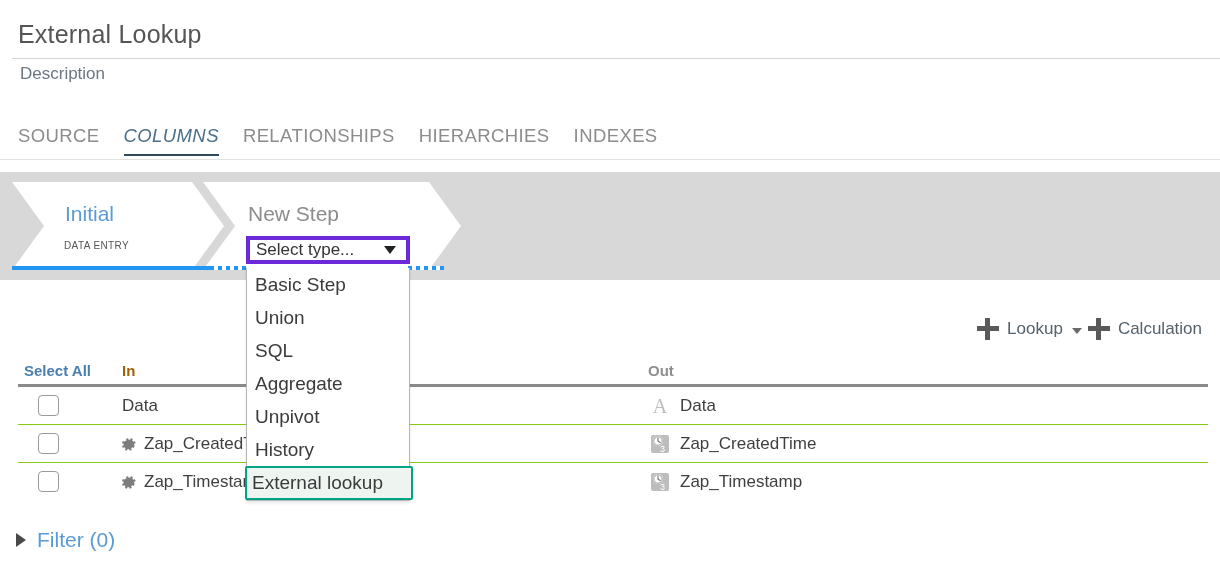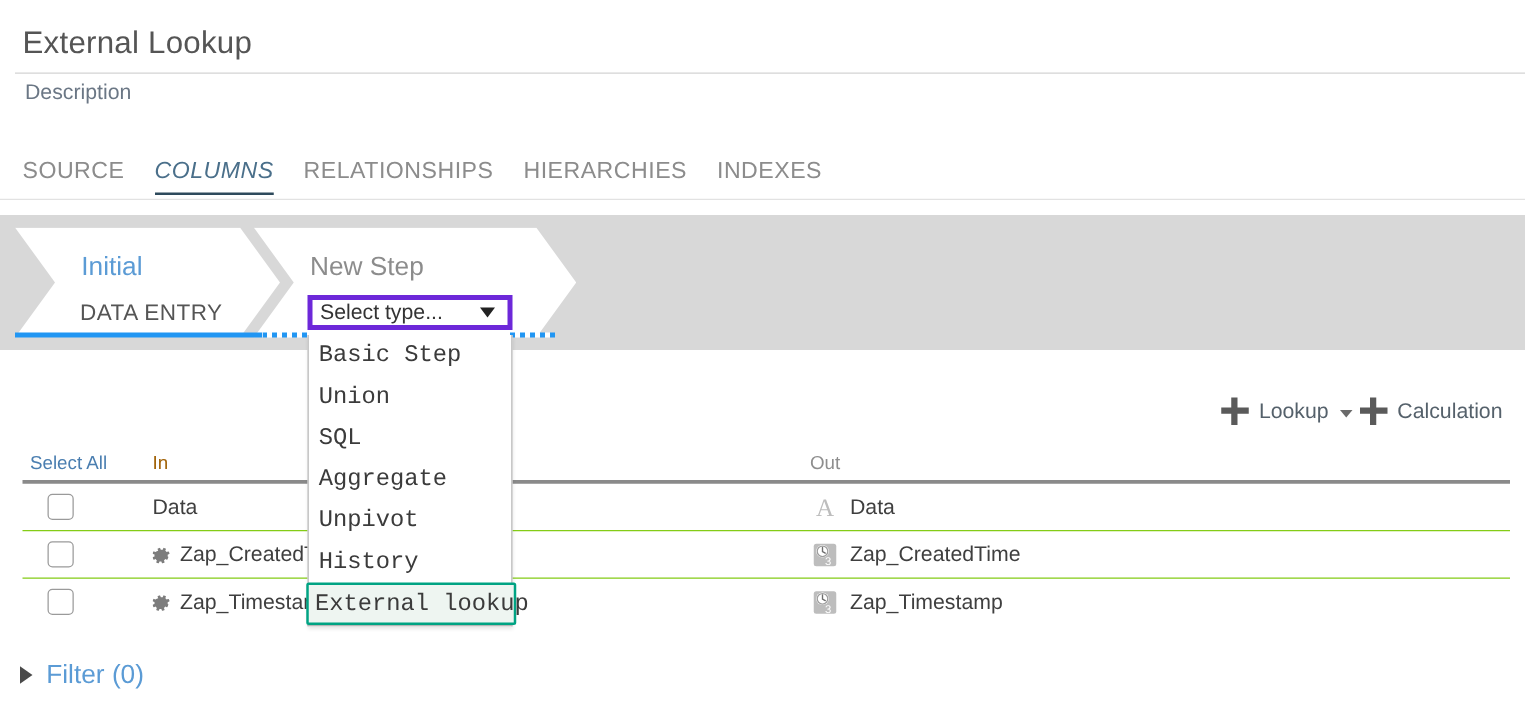--- a/index.html
+++ b/index.html
@@ -117,21 +117,21 @@
     left: 53px;
     color: #5b9bd5;
   }
   #step-new .step-title {
     left: 45px;
     color: #8c8c8c;
   }
   .step-sub {
     position: absolute;
     top: 58px;
-    font-size: 18px;
+    font-size: 10px;
     color: #555;
     letter-spacing: 0.4px;
     white-space: nowrap;
   }
   #step-initial .step-sub { left: 52px; }
 
   #initial-underline {
     position: absolute;
     left: 12px;
     top: 94px;
@@ -184,21 +184,20 @@
     position: absolute;
     left: 246px;
     top: 268px;
     width: 164px;
     background: #ffffff;
     border: 1px solid #b6b6b6;
     border-top: none;
     box-sizing: border-box;
     z-index: 40;
     box-shadow: 0 2px 3px rgba(0,0,0,0.10);
-    font-family: Liberation Mono, monospace;
   }
   .dd-item {
     height: 33px;
     line-height: 33px;
     padding-left: 8px;
     font-size: 19px;
     color: #3b3b3b;
     white-space: nowrap;
     cursor: pointer;
     box-sizing: border-box;
@@ -261,20 +260,21 @@
   
   #table {
     position: absolute;
     left: 18px;
     top: 360px;
     width: 1190px;
   }
   #table-header {
     height: 24px;
     position: relative;
+    font-weight: bold;
   }
   .th {
     position: absolute;
     font-size: 15px;
     top: 2px;
   }
   #th-select-all { left: 6px;  color: #4a7eb0; cursor: pointer; }
   #th-in         { left: 104px; color: #a16207; }
   #th-out        { left: 630px; color: #8e8e8e; }
   #header-rule {

